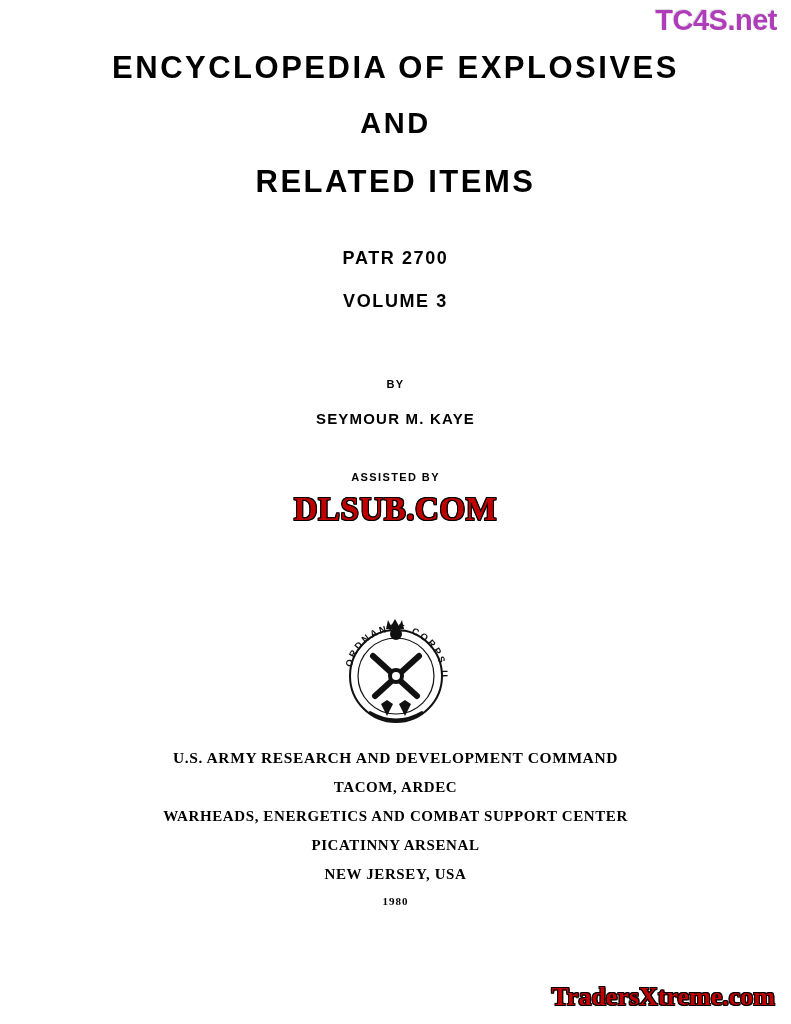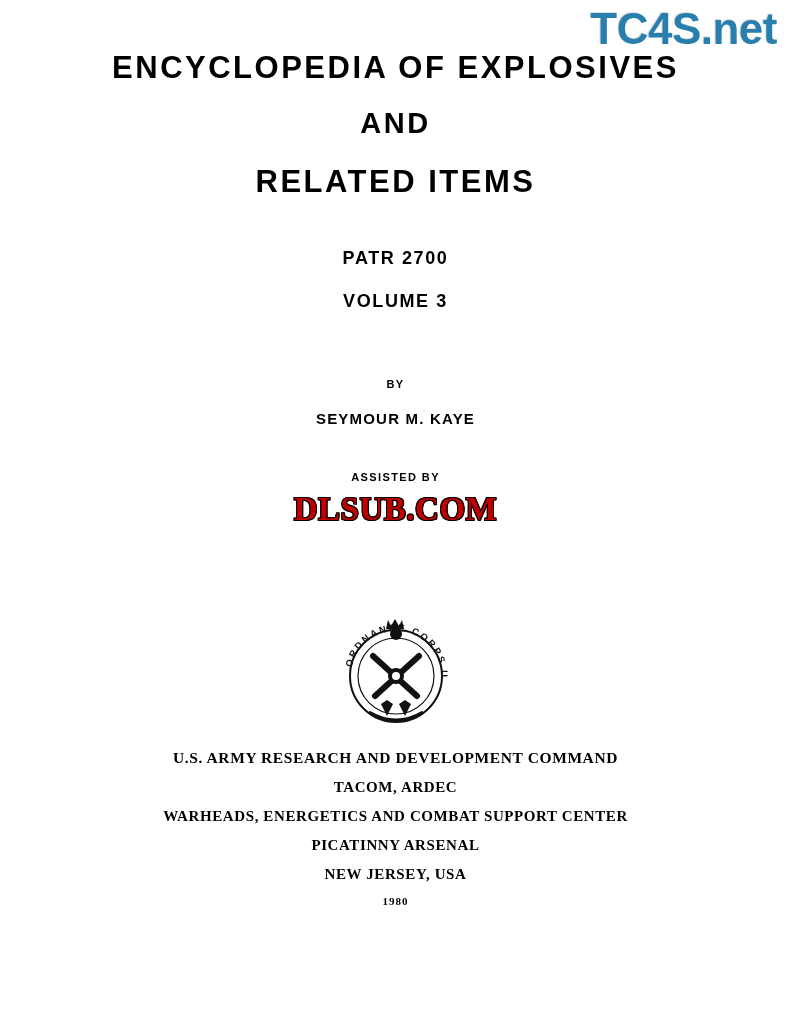--- a/index.html
+++ b/index.html
@@ -23,23 +23,23 @@
     height: 1024px;
   }
 
   
   .wm-top-right {
     position: absolute;
     top: 4px;
     right: 14px;
     font-family: "Liberation Sans", sans-serif;
     font-weight: bold;
-    font-size: 44px;
+    font-size: 29px;
     letter-spacing: -0.5px;
-    color: #0369a1;
+    color: #a21caf;
     opacity: 0.85;
     text-shadow: 1px 1px 0 #ffffff, -1px -1px 0 #d9d9d9;
   }
 
   .wm-center {
     position: absolute;
     top: 487px;
     left: 0;
     width: 791px;
     text-align: center;
@@ -261,14 +261,15 @@
 
   <div class="publisher-block">
     <div class="pub-line">U.S. ARMY  RESEARCH  AND  DEVELOPMENT  COMMAND</div>
     <div class="pub-line small">TACOM,  ARDEC</div>
     <div class="pub-line small">WARHEADS, ENERGETICS AND COMBAT SUPPORT CENTER</div>
     <div class="pub-line small">PICATINNY  ARSENAL</div>
     <div class="pub-line small">NEW JERSEY, USA</div>
     <div class="pub-line year">1980</div>
   </div>
 
+  <div class="wm-bottom-right">TradersXtreme.com</div>
 
 </div>
 
 </body></html>

